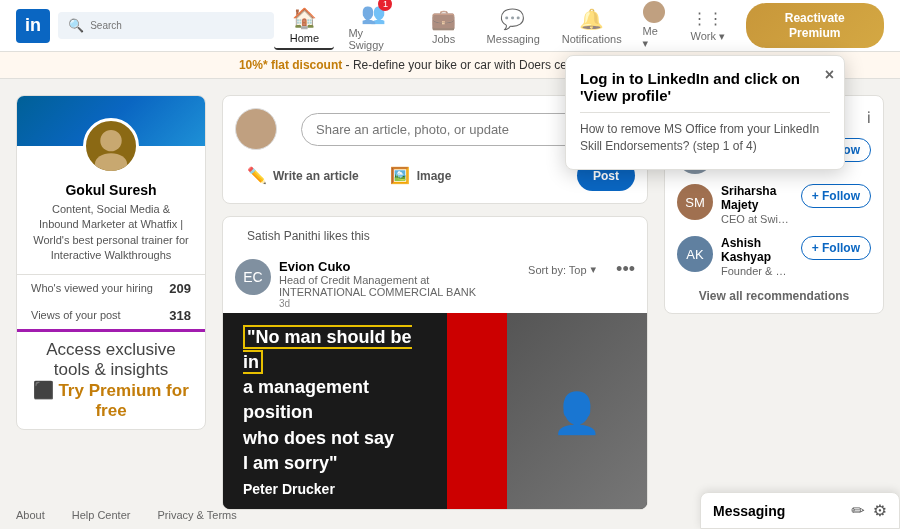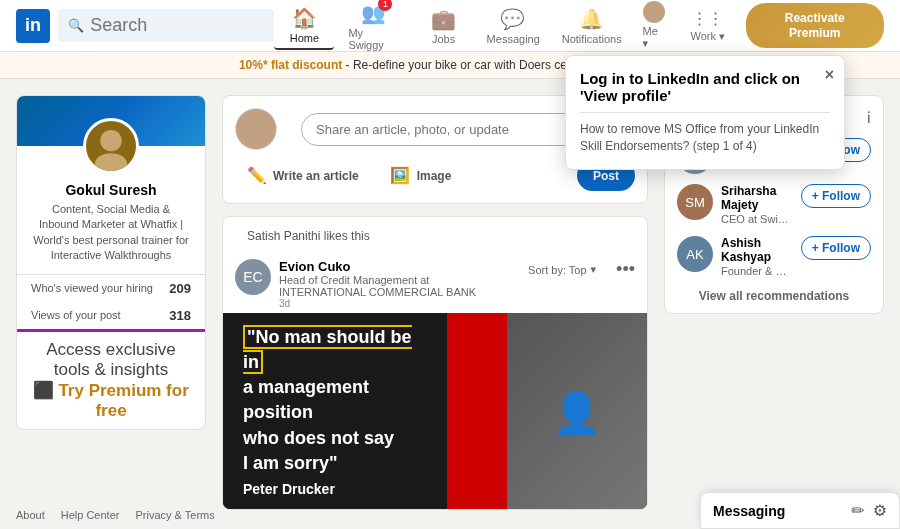--- a/index.html
+++ b/index.html
@@ -27,21 +27,21 @@
     .nav-search {
       display: flex; align-items: center;
       background: #eef3f8;
       border-radius: 4px;
       padding: 6px 10px;
       width: 220px;
       gap: 6px;
     }
     .nav-search input {
       border: none; background: transparent; outline: none;
-      font-size: 18px; color: #0c4a6e; width: 170px;
+      font-size: 10px; color: #0c4a6e; width: 170px;
     }
     .nav-icons {
       display: flex; align-items: center; gap: 4px;
       margin-left: auto;
     }
     .nav-icon-item {
       display: flex; flex-direction: column; align-items: center;
       padding: 4px 10px; cursor: pointer; border-radius: 4px;
       color: rgba(0,0,0,0.6); font-size: 11px; min-width: 60px;
     }
@@ -325,21 +325,21 @@
     }
     .messaging-label { font-size: 14px; font-weight: 700; color: #000; }
     .messaging-icons { display: flex; gap: 8px; }
     .msg-icon { color: #555; font-size: 16px; cursor: pointer; }
 
     
     .footer-links {
       position: fixed; bottom: 0; left: 16px;
       font-size: 11px; color: #666;
       padding: 8px 0;
-      display: flex; gap: 16px;
+      display: flex; gap: 27px;
     }
     .footer-links a { color: #666; text-decoration: none; }
   </style>
 </head>
 <body>
 
 <nav class="top-nav">
   <div class="nav-logo">in</div>
   <div class="nav-search">
     <span>🔍</span>

